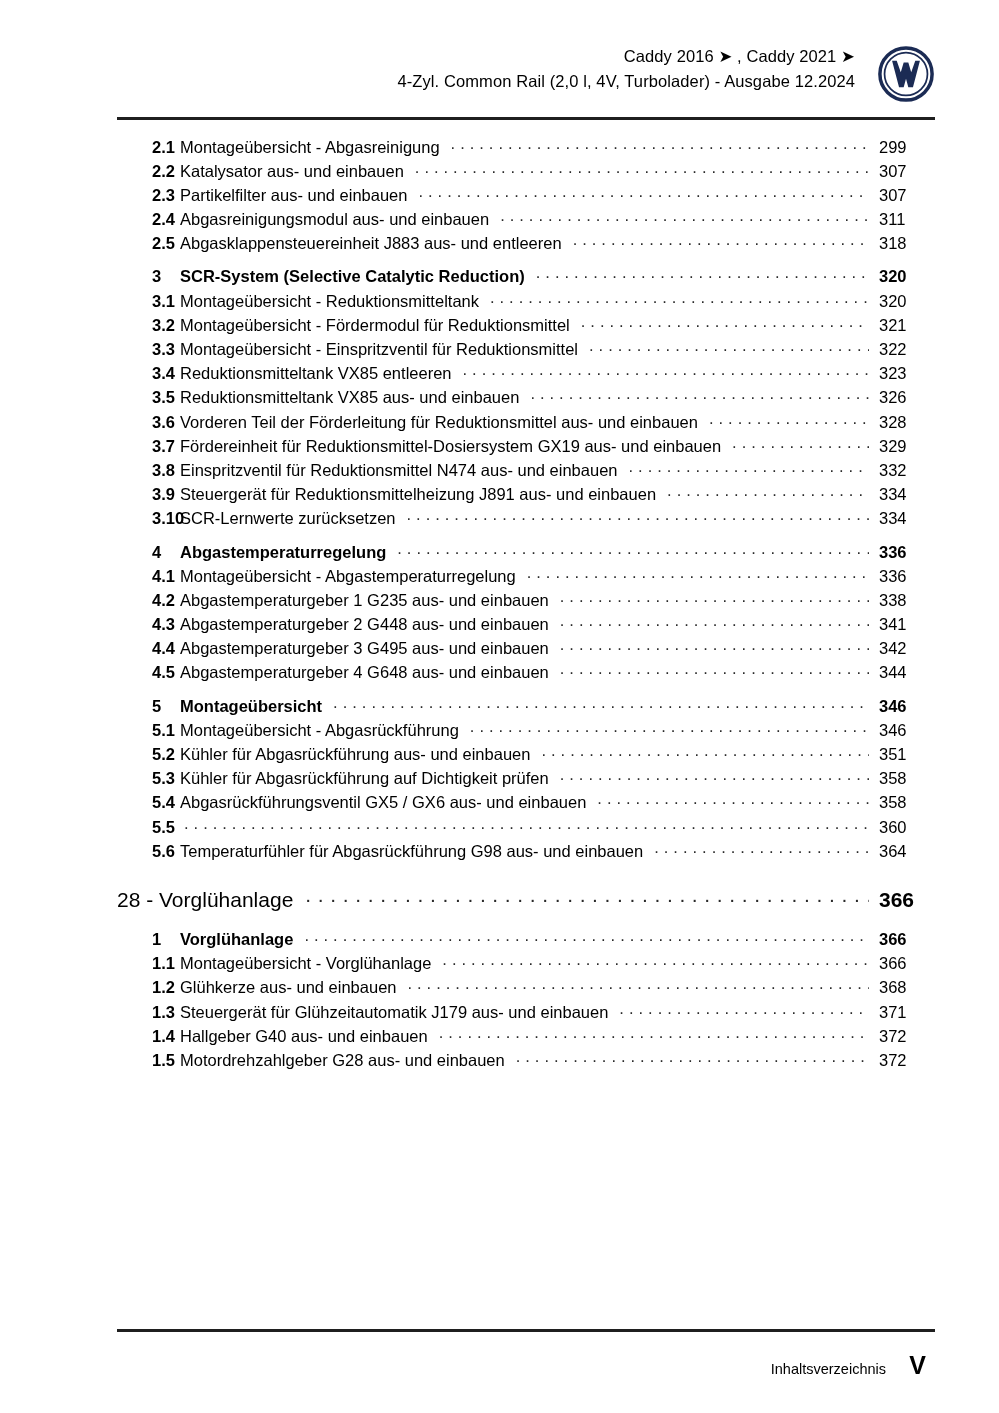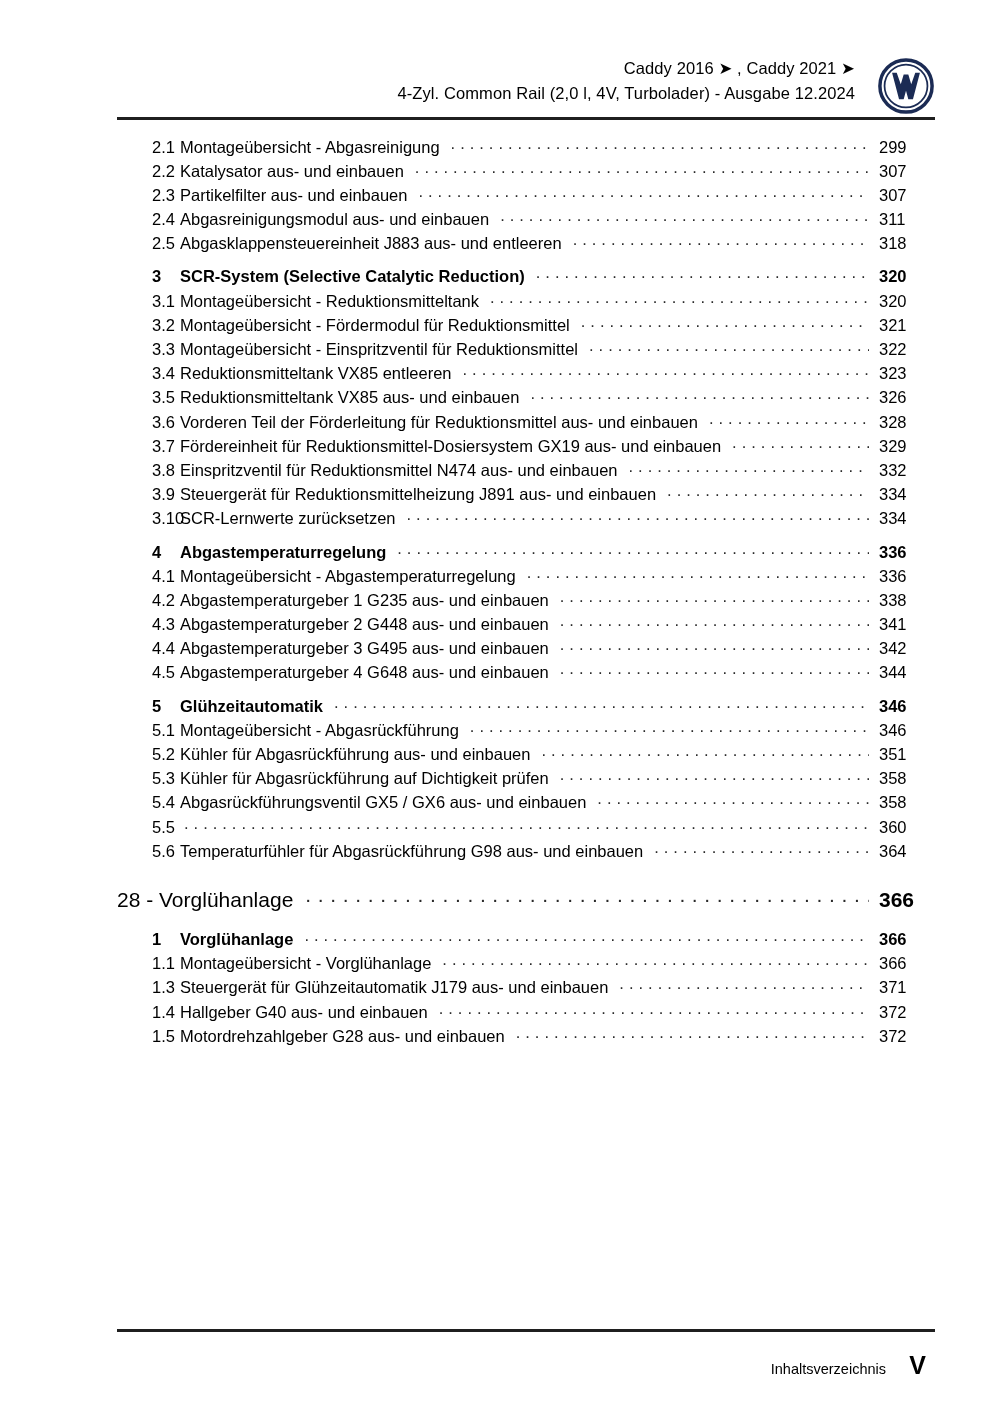--- a/index.html
+++ b/index.html
@@ -20,21 +20,21 @@
   .page {
     position: absolute;
     inset: 0;
     background: #ffffff;
   }
 
   
   .header {
     position: absolute;
     left: 117px;
-    top: 56px;
+    top: 44px;
     width: 818px;
     height: 62px;
   }
   .header-text {
     position: absolute;
     right: 80px;
     top: 0;
     text-align: right;
     line-height: 25px;
     font-size: 16.5px;
@@ -75,20 +75,21 @@
     font-size: 16.5px;
     white-space: nowrap;
   }
   .row.gap-before { margin-top: 9px; }
 
   .num {
     width: 63px;
     flex: 0 0 63px;
     text-align: left;
     padding-left: 35px;
+    font-weight: bold;
   }
   .title {
     flex: 0 0 auto;
     padding-right: 7px;
   }
   .leader {
     flex: 1 1 auto;
     position: relative;
     height: 1em;
     overflow: hidden;
@@ -319,21 +320,21 @@
         <span class="pagenum">342</span>
       </div>
       <div class="row">
         <span class="num">4.5</span>
         <span class="title">Abgastemperaturgeber 4 G648 aus- und einbauen</span>
         <span class="leader"></span>
         <span class="pagenum">344</span>
       </div>
       <div class="row section gap-before">
         <span class="num">5</span>
-        <span class="title">Glühzeitautomatik</span>
+        <span class="title">Montageübersicht</span>
         <span class="leader"></span>
         <span class="pagenum">346</span>
       </div>
       <div class="row">
         <span class="num">5.1</span>
         <span class="title">Montageübersicht - Abgasrückführung</span>
         <span class="leader"></span>
         <span class="pagenum">346</span>
       </div>
       <div class="row">
@@ -374,20 +375,26 @@
         <span class="num">1</span>
         <span class="title">Vorglühanlage</span>
         <span class="leader"></span>
         <span class="pagenum">366</span>
       </div>
       <div class="row">
         <span class="num">1.1</span>
         <span class="title">Montageübersicht - Vorglühanlage</span>
         <span class="leader"></span>
         <span class="pagenum">366</span>
+      </div>
+      <div class="row">
+        <span class="num">1.2</span>
+        <span class="title">Glühkerze aus- und einbauen</span>
+        <span class="leader"></span>
+        <span class="pagenum">368</span>
       </div>
       <div class="row">
         <span class="num">1.3</span>
         <span class="title">Steuergerät für Glühzeitautomatik J179 aus- und einbauen</span>
         <span class="leader"></span>
         <span class="pagenum">371</span>
       </div>
       <div class="row">
         <span class="num">1.4</span>
         <span class="title">Hallgeber G40 aus- und einbauen</span>

